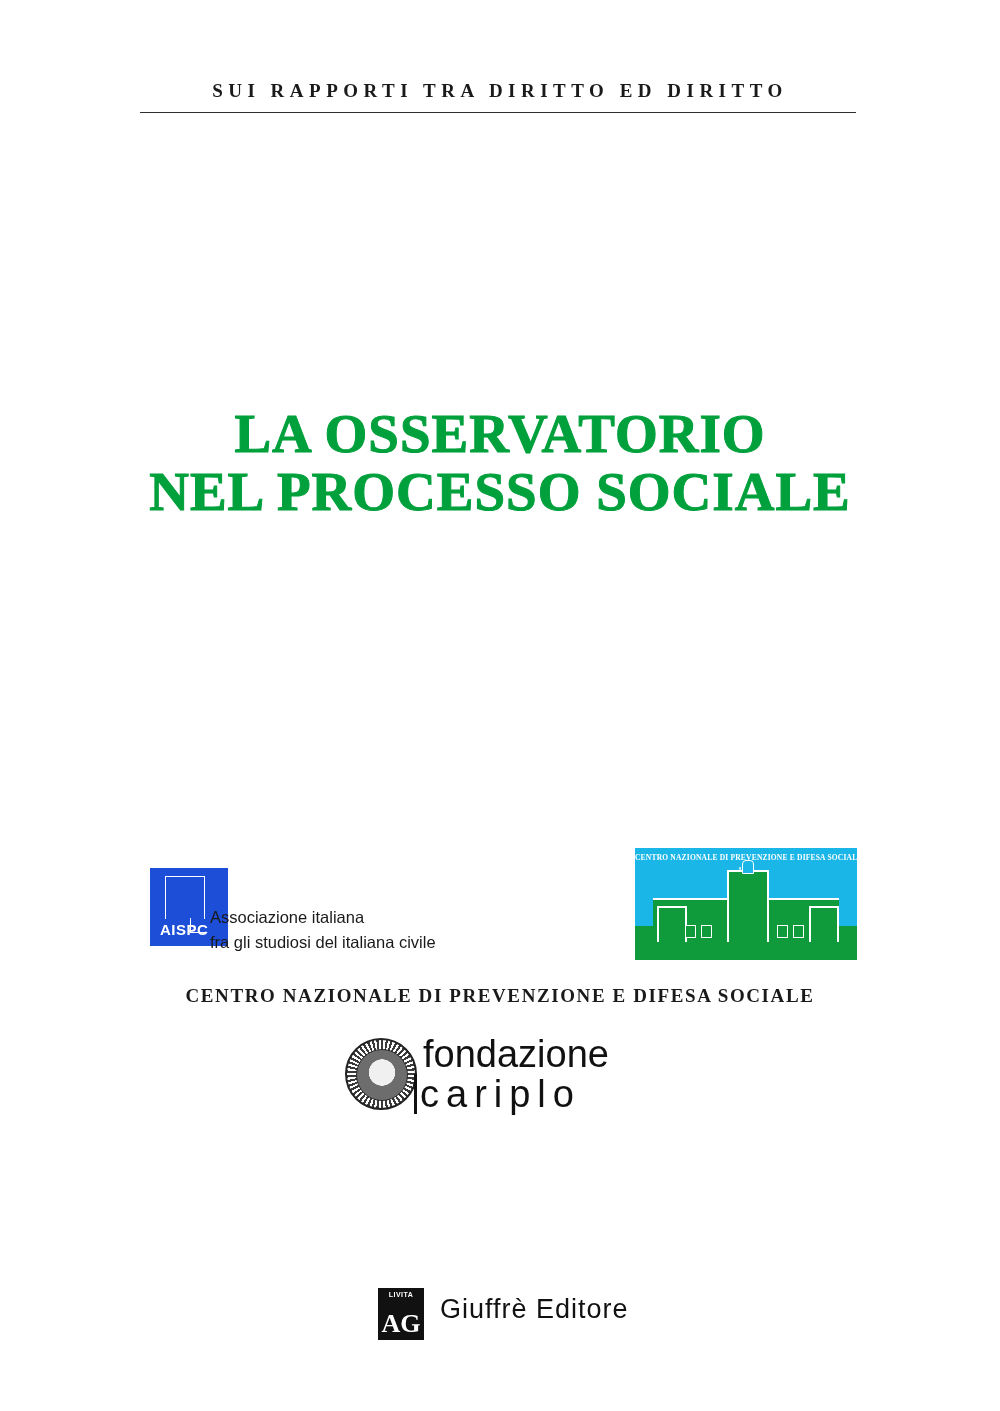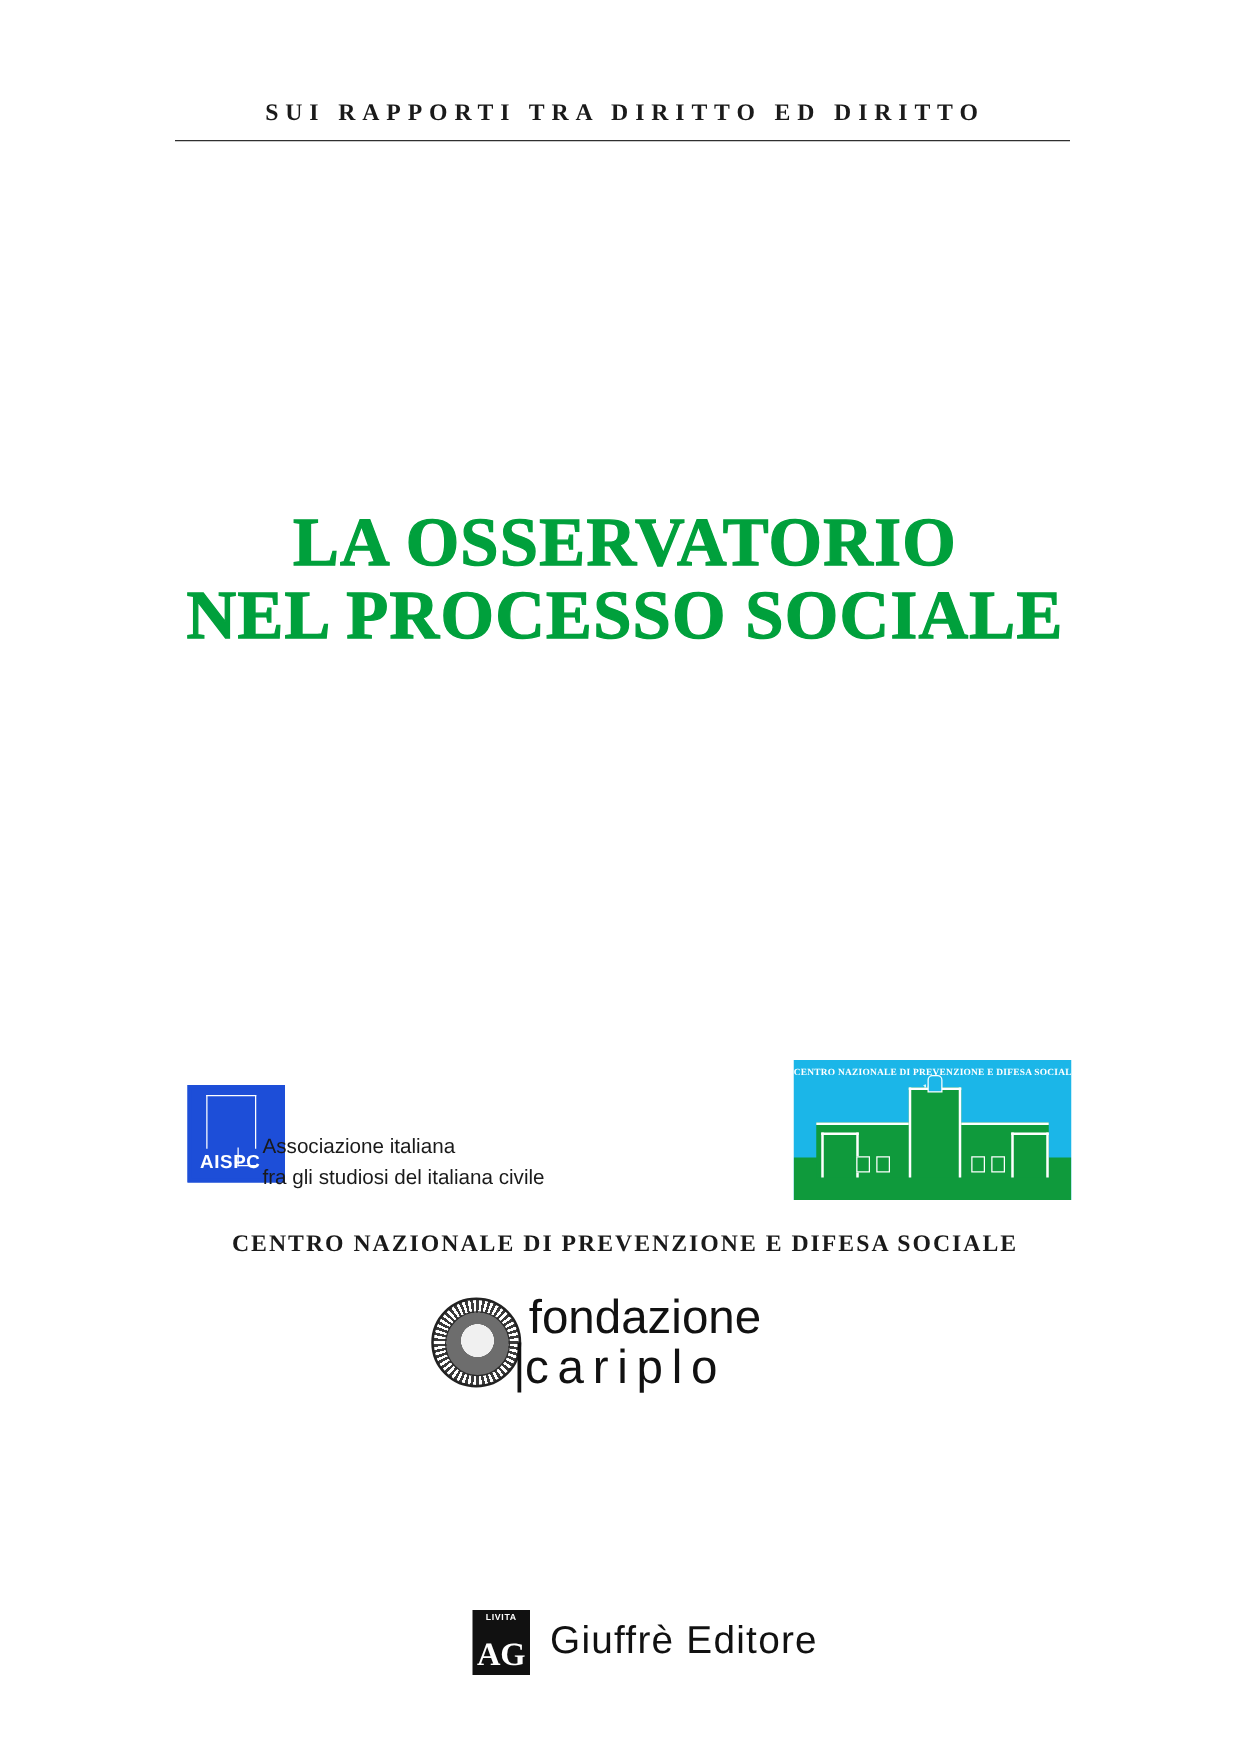--- a/index.html
+++ b/index.html
@@ -313,21 +313,21 @@
     font-family: "Liberation Serif", serif;
     font-size: 26px;
     font-weight: bold;
     line-height: 28px;
   }
   .pub-name {
     position: absolute;
     left: 62px;
     top: 6px;
     font-family: "Liberation Sans", sans-serif;
-    font-size: 31px;
+    font-size: 27px;
     letter-spacing: 1px;
     color: #111;
     white-space: nowrap;
   }
 </style>
 </head>
 <body>
 
 <div class="header">
   <div class="header-line">SUI RAPPORTI TRA DIRITTO ED DIRITTO</div>

